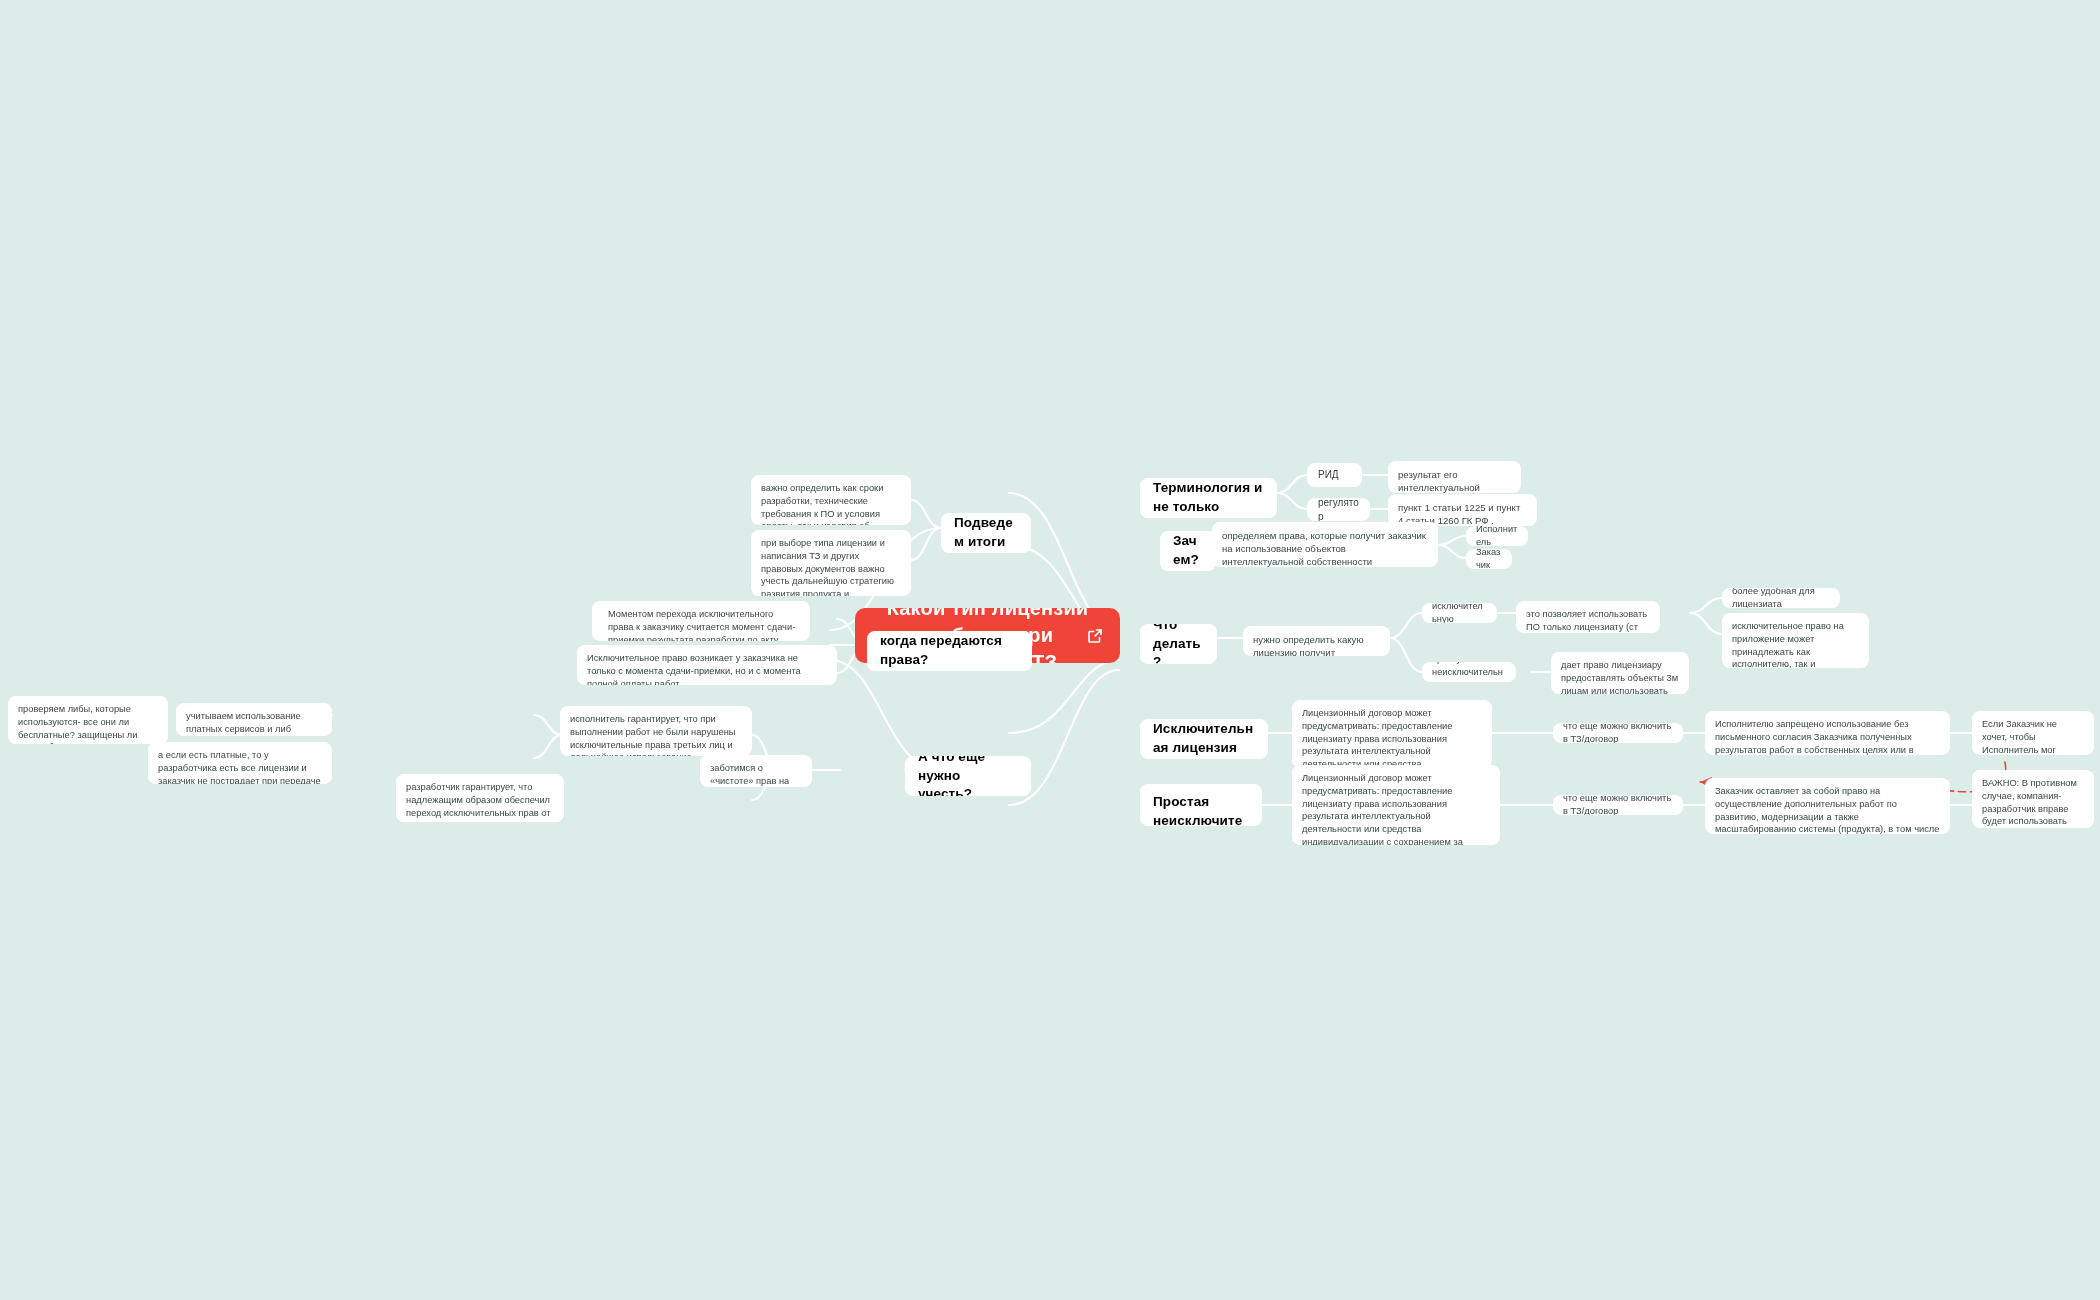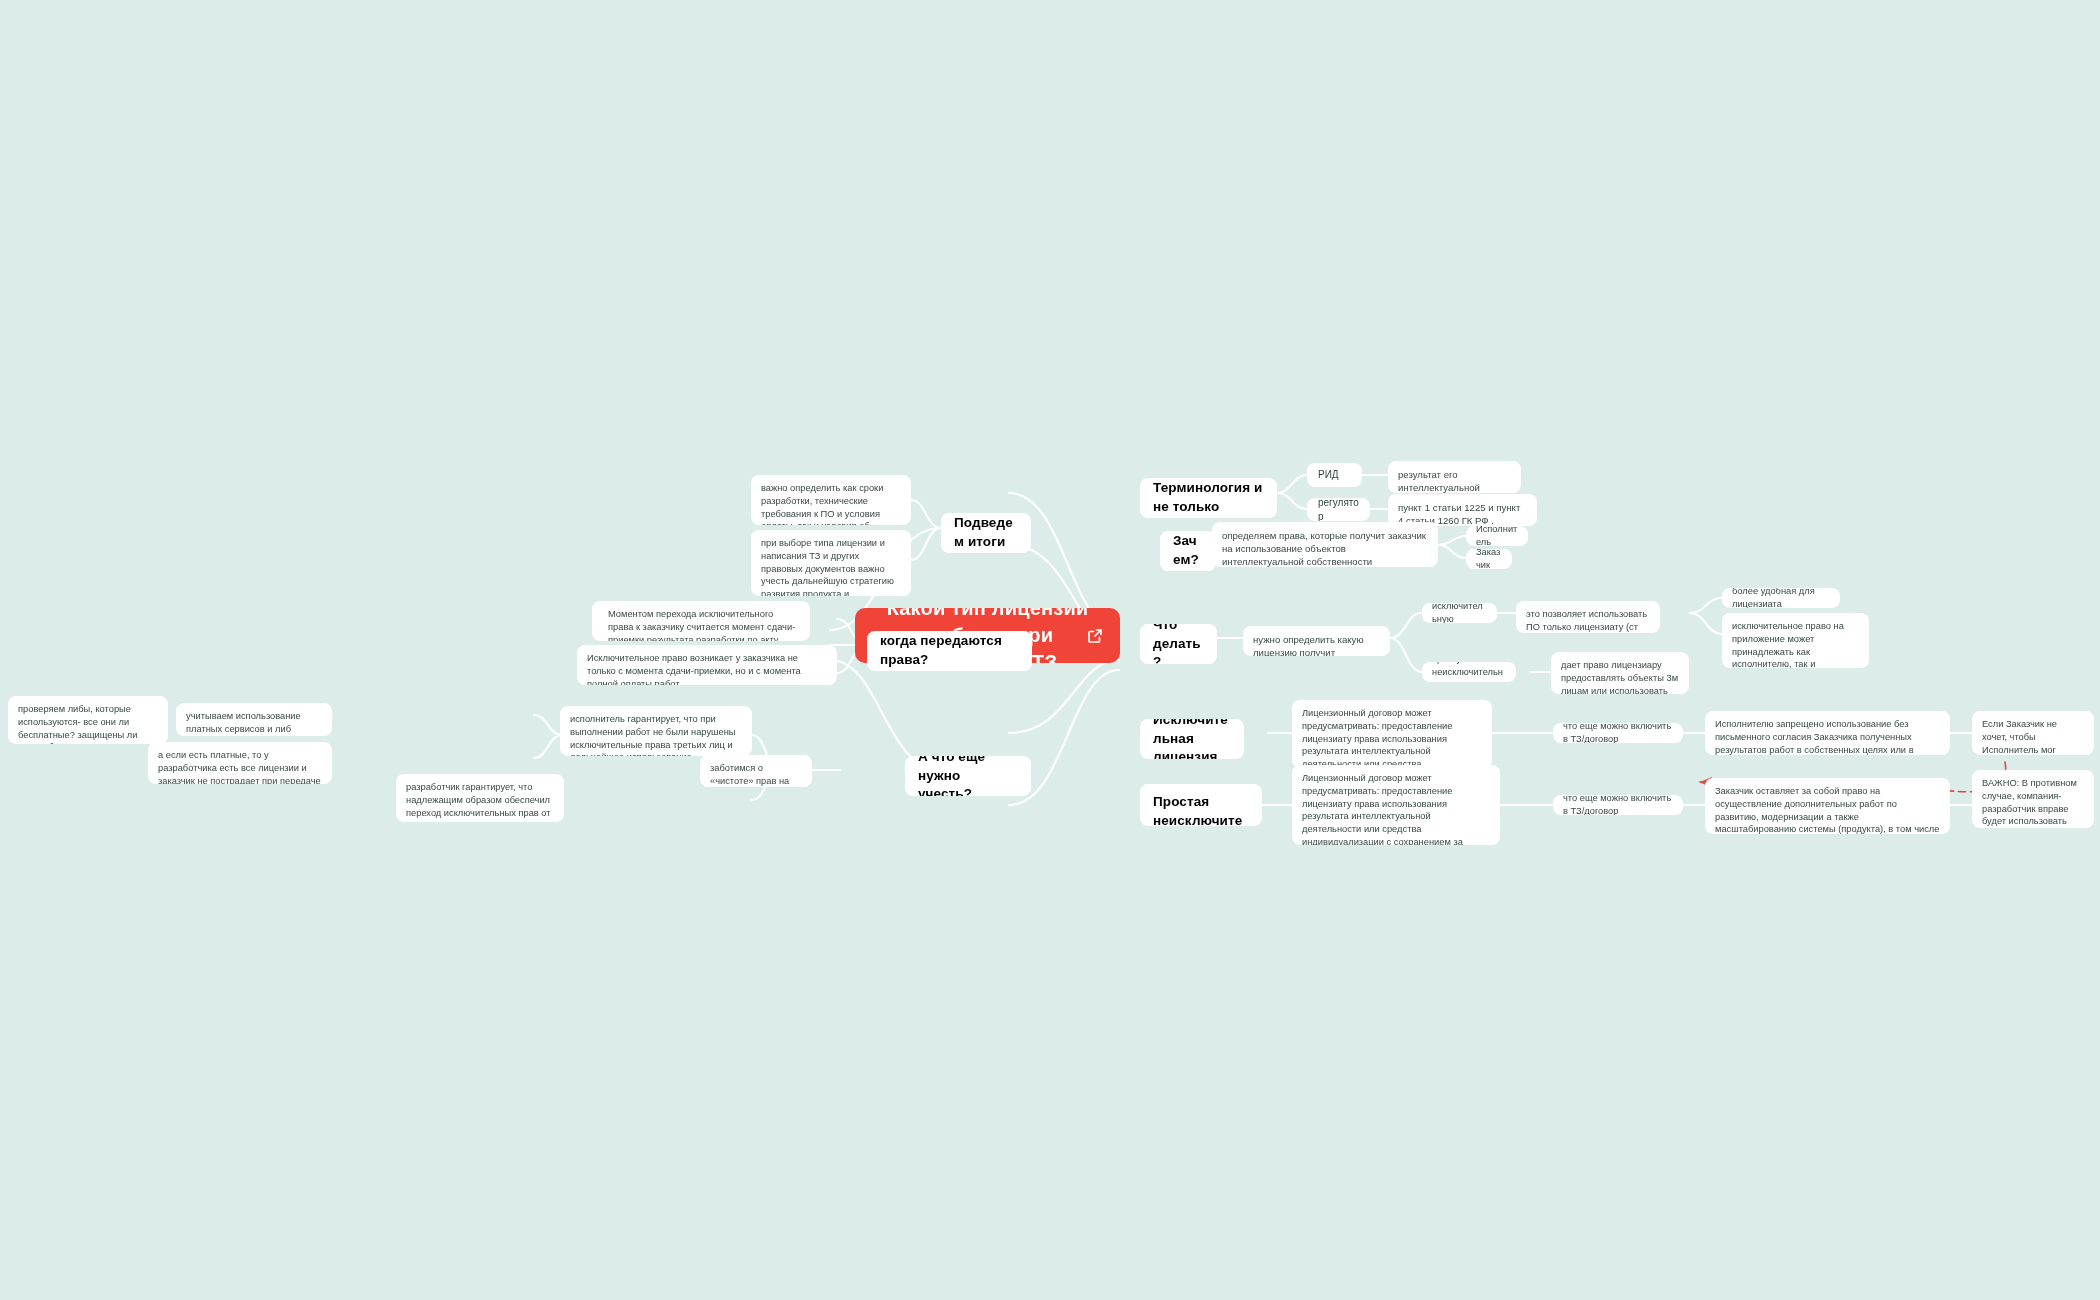--- a/index.html
+++ b/index.html
@@ -231,21 +231,21 @@
   <div class="node lvl4 align-top" style="left:1722px; top:613px; width:147px; height:55px;">
     <span class="txt">исключительное право на приложение может принадлежать как исполнителю, так и заказчику или исполнителю и заказчику совместно.</span>
   </div>
   <div class="node lvl4" style="left:1422px; top:662px; width:94px; height:20px;">
     <span class="txt">простую неисключительную</span>
   </div>
   <div class="node lvl4 align-top" style="left:1551px; top:652px; width:138px; height:42px;">
     <span class="txt">дает право лицензиару предоставлять объекты 3м лицам или использовать самому</span>
   </div>
 
-  <div class="node lvl1" style="left:1140px; top:719px; width:104px; height:29px;">
+  <div class="node lvl1" style="left:1140px; top:719px; width:128px; height:29px;">
     <span class="txt">Исключительная лицензия</span>
   </div>
   <div class="node lvl4 align-top" style="left:1292px; top:700px; width:200px; height:68px;">
     <span class="txt">Лицензионный договор может предусматривать: предоставление лицензиату права использования результата интеллектуальной деятельности или средства индивидуализации без сохранения за лицензиаром права выдачи лицензий другим лицам (исключительная лицензия)</span>
   </div>
   <div class="node lvl4" style="left:1553px; top:723px; width:130px; height:20px;">
     <span class="txt">что еще можно включить в ТЗ/договор</span>
   </div>
   <div class="node lvl4 align-top" style="left:1705px; top:711px; width:245px; height:44px;">
     <span class="txt">Исполнителю запрещено использование без письменного согласия Заказчика полученных результатов работ в собственных целях или в интересах третьих лиц</span>

